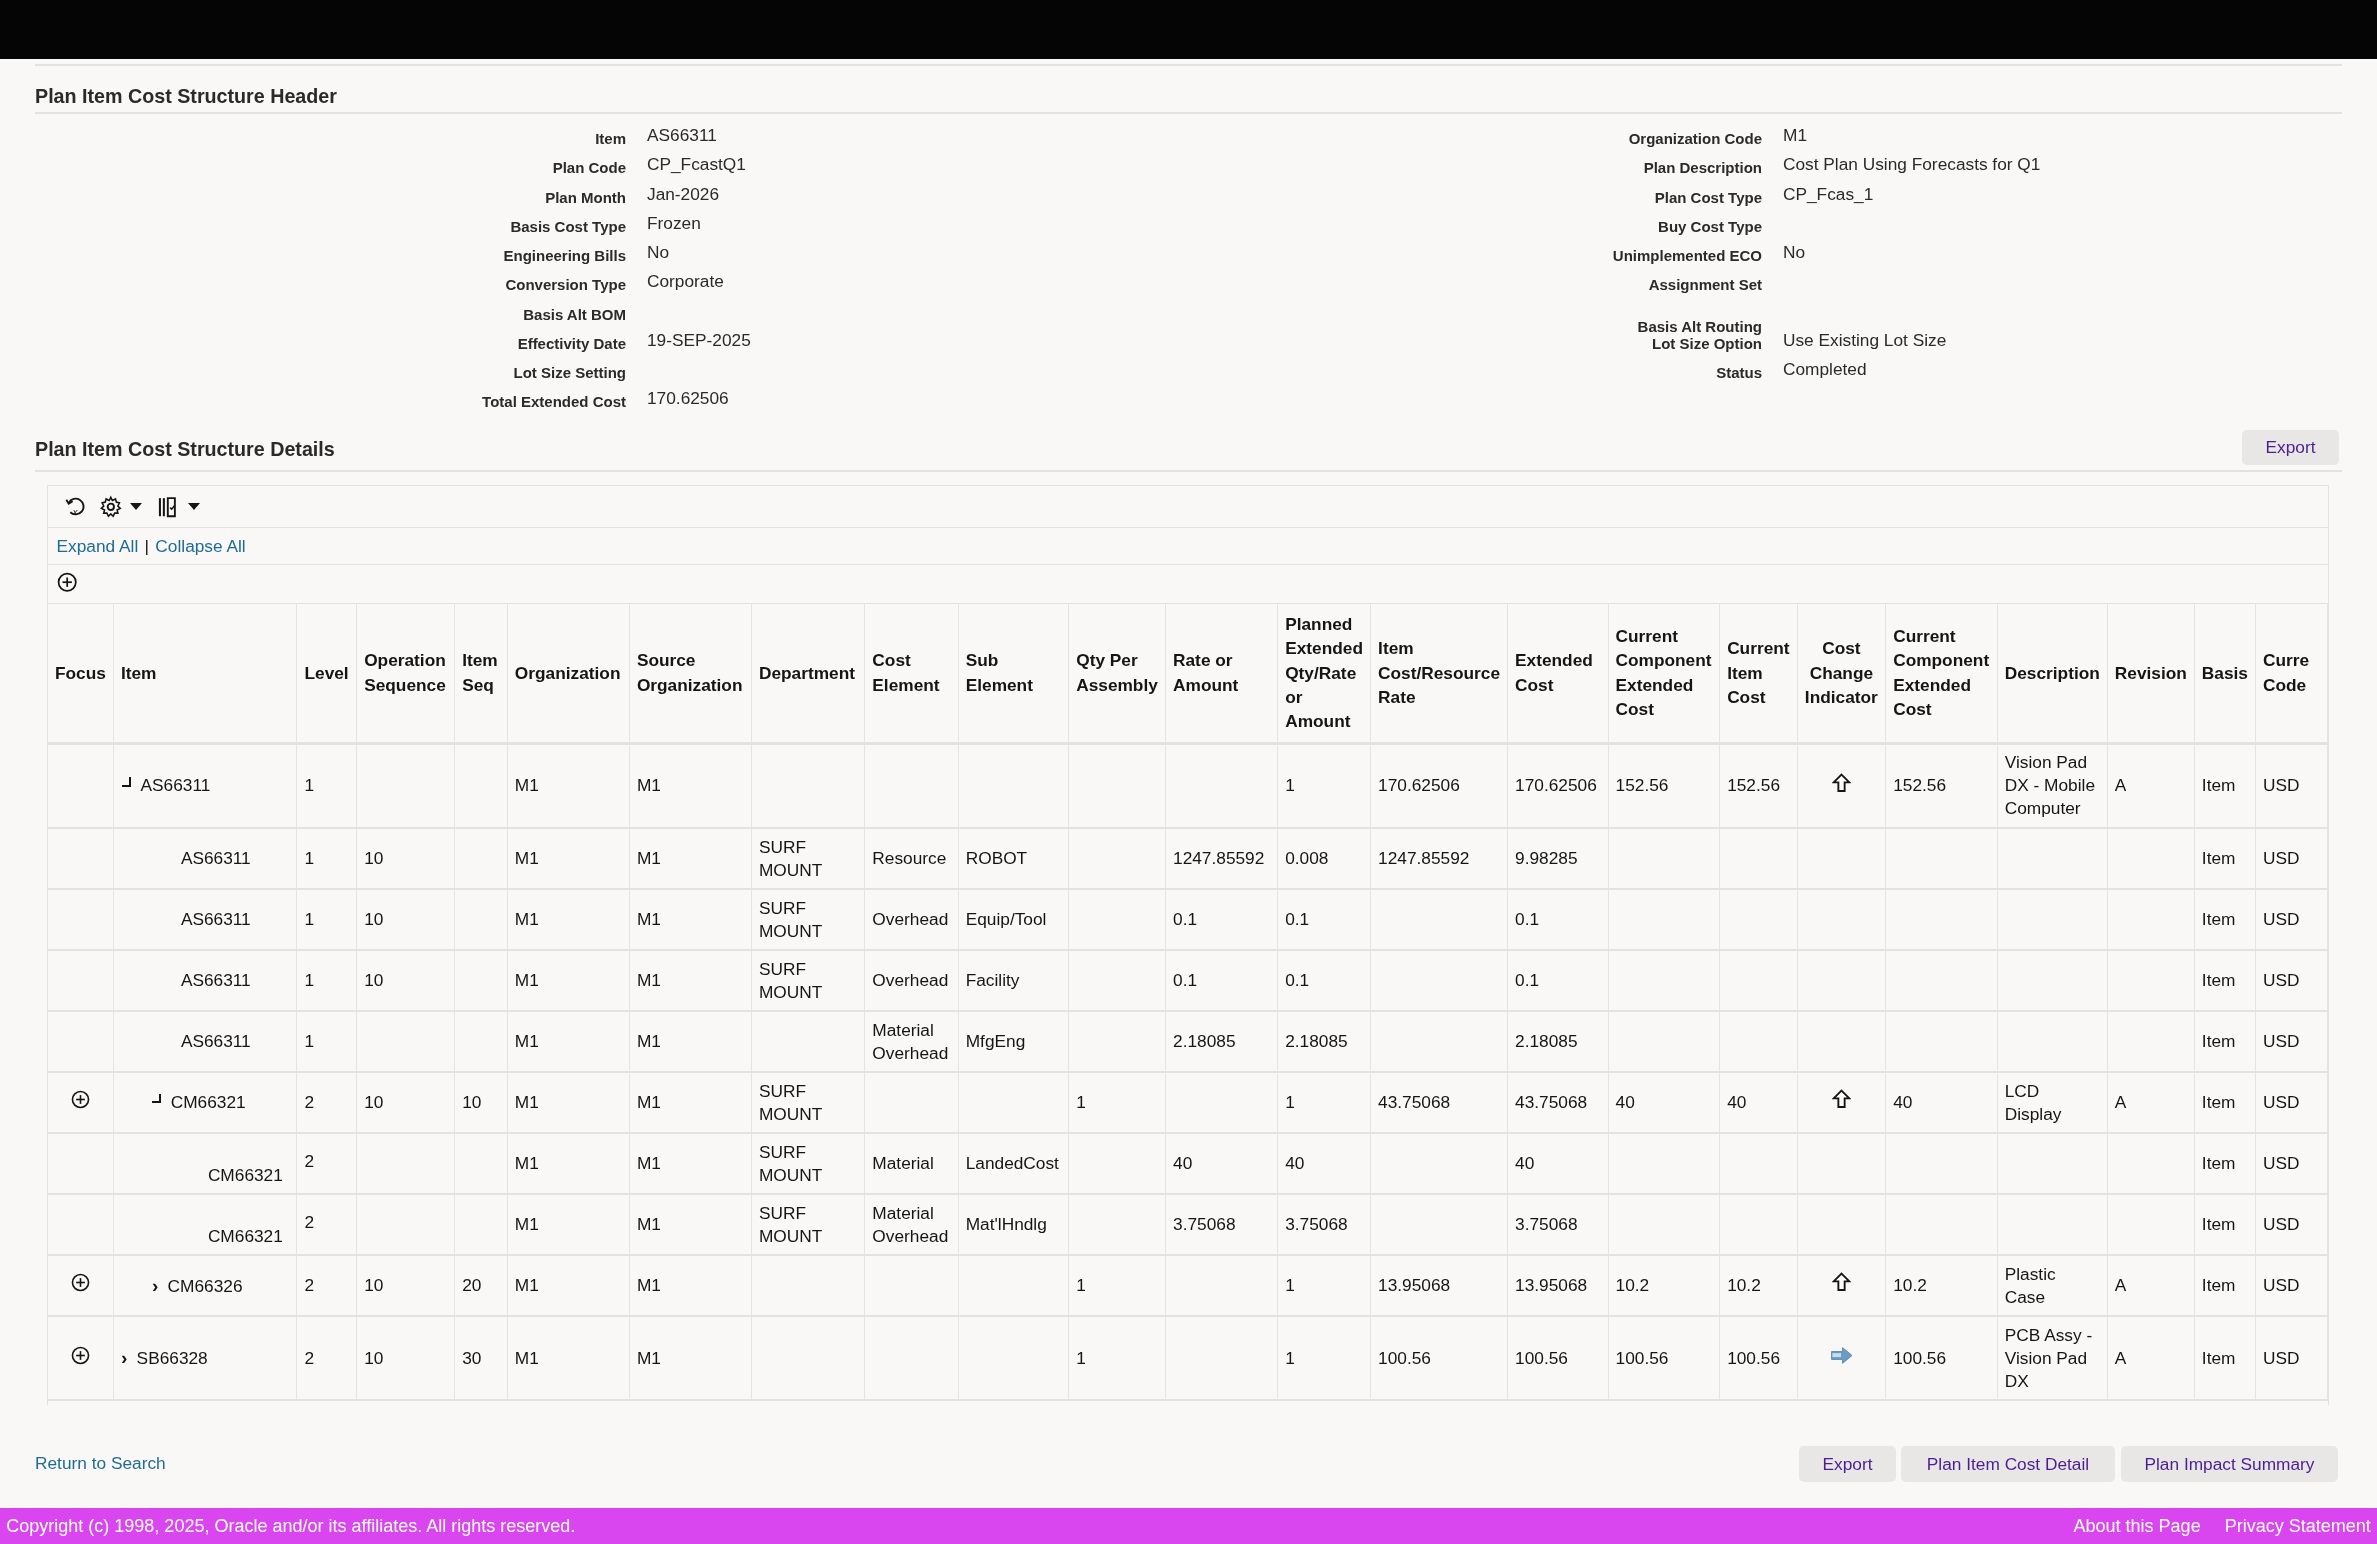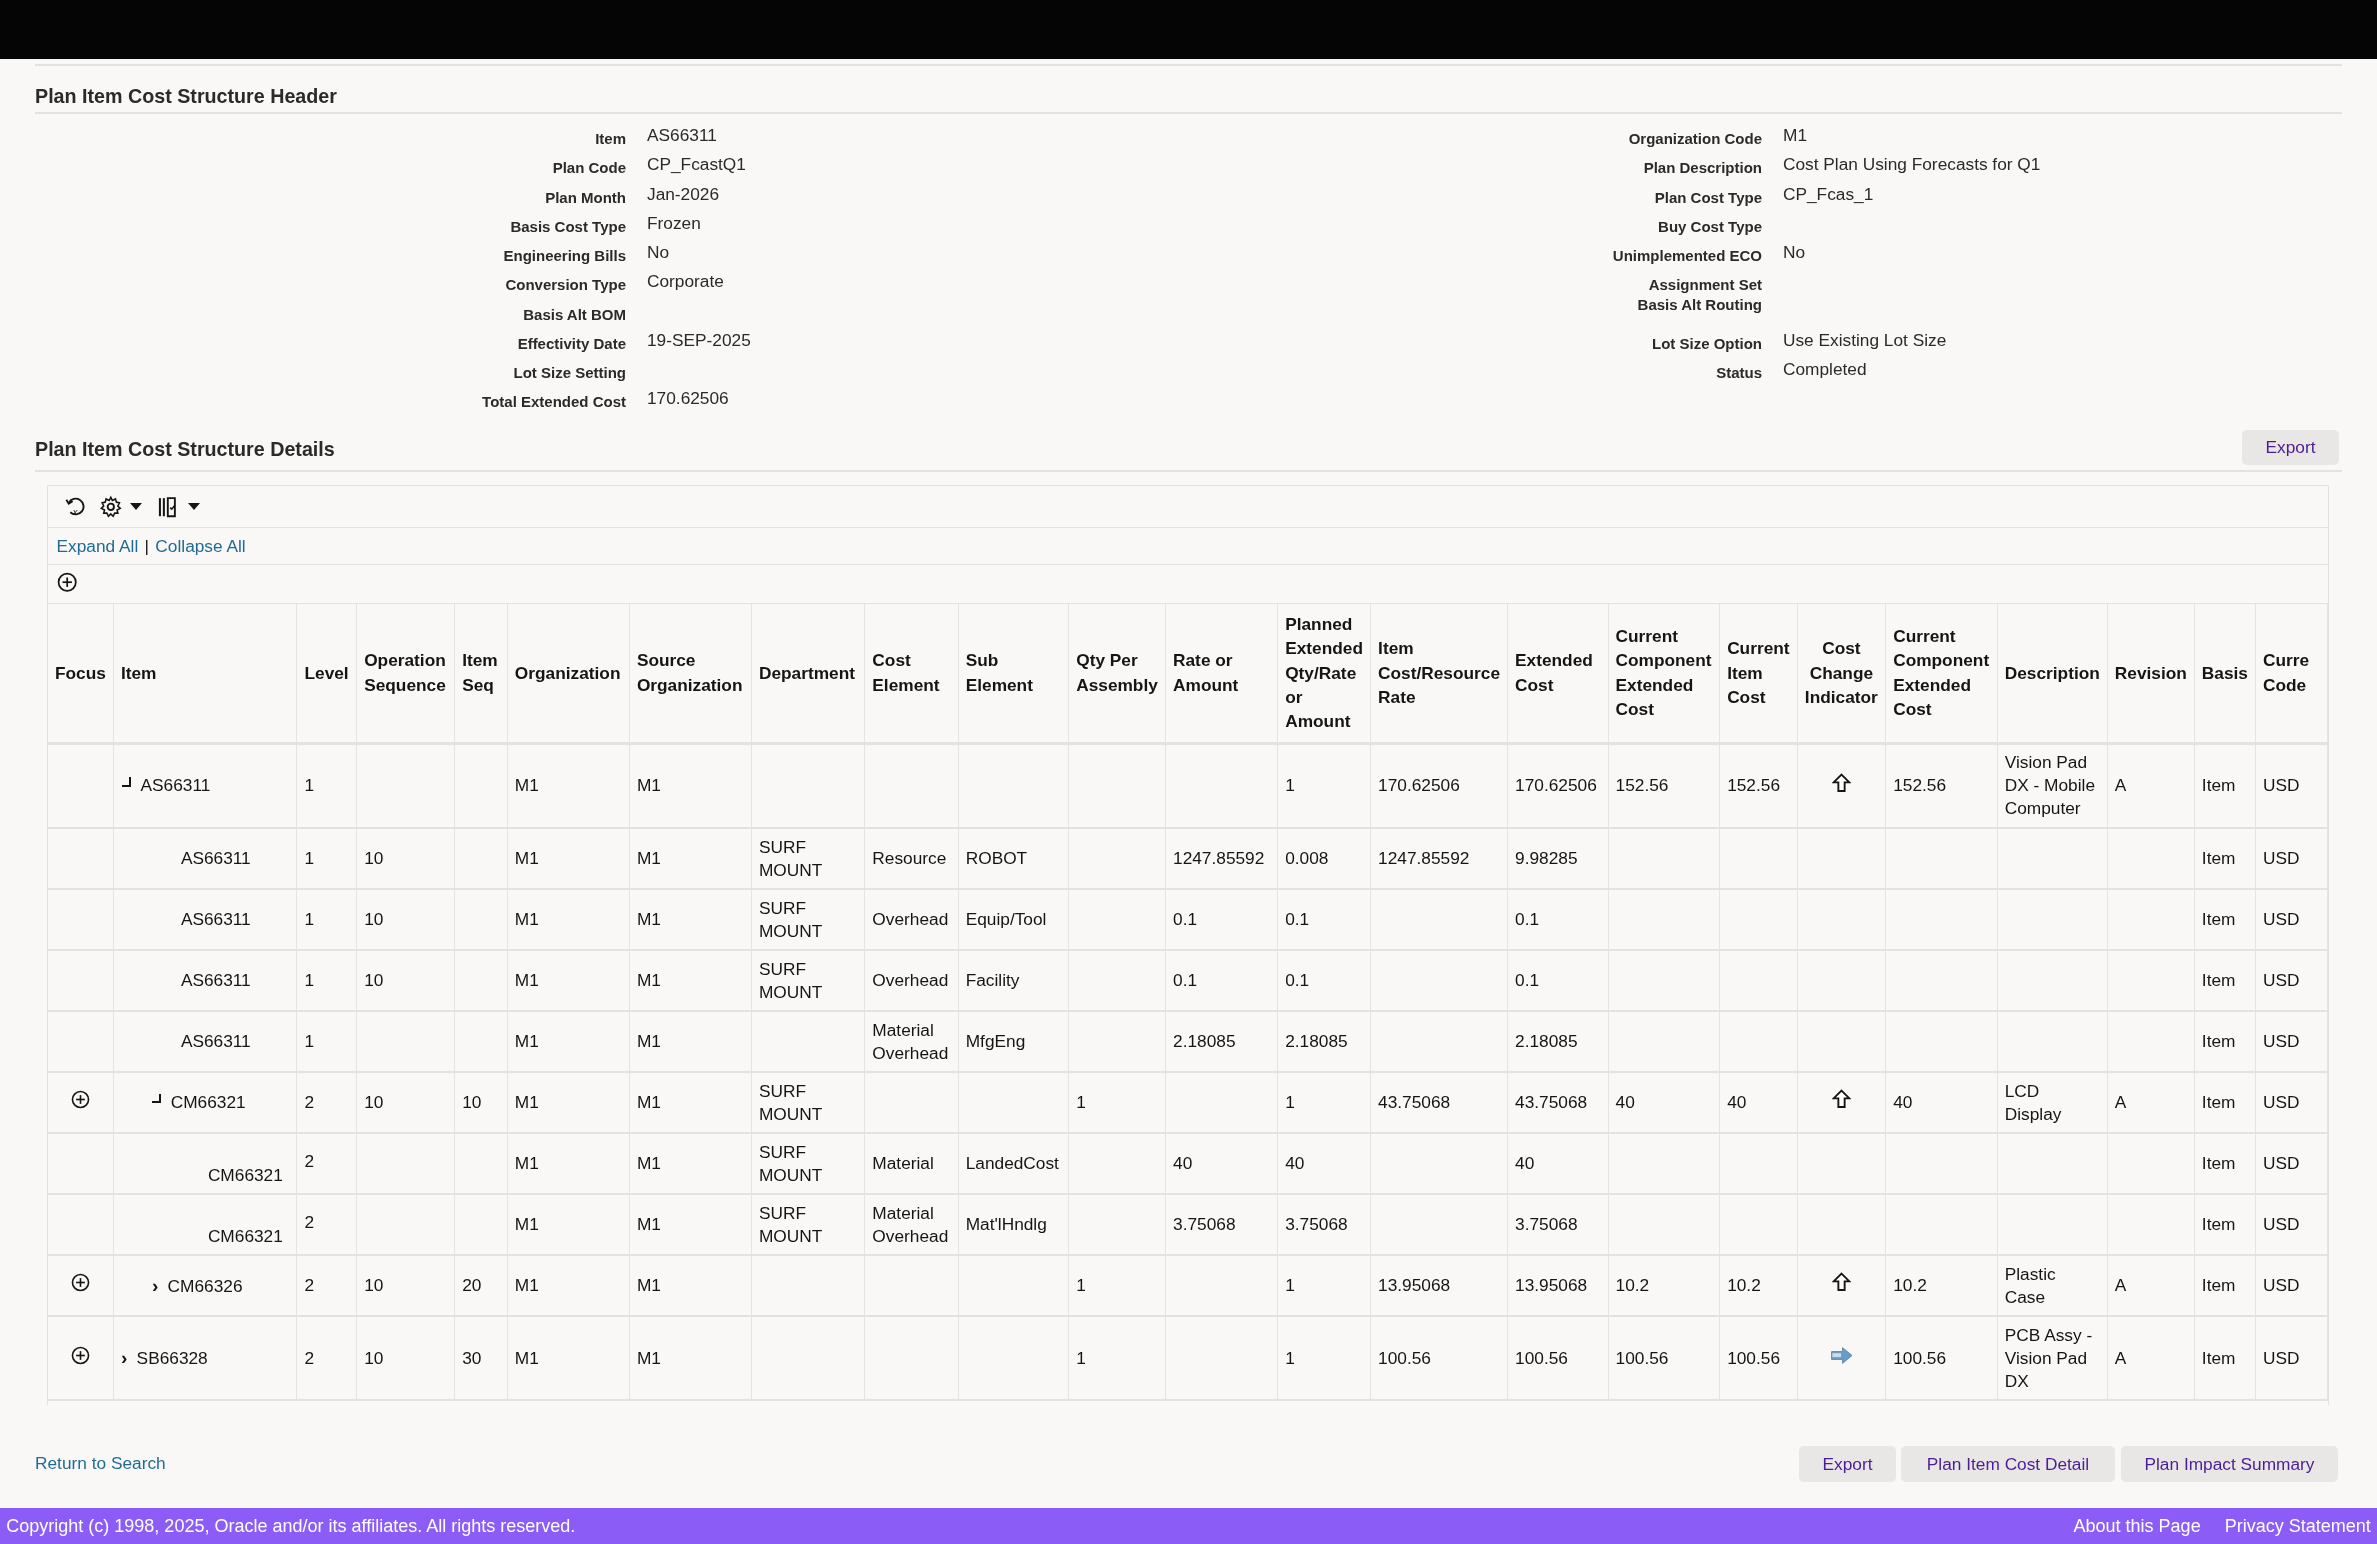--- a/index.html
+++ b/index.html
@@ -66,21 +66,21 @@
   .elbow {
     display: inline-block; width: 9.4px; height: 9.4px; border-right: 2.4px solid #161513; border-bottom: 2.4px solid #161513;
     margin-right: 9.4px; vertical-align: 4.7px;
   }
   .chev { display: inline-block; font-size: 19px; margin-right: 9.4px; font-weight: bold; }
   .center { text-align: center; }
   .bottom-align { vertical-align: bottom !important; padding-bottom: 6.3px !important; }
 
   .footer {
     position: absolute; left: 0; top: 1508px; width: 2377px; height: 36px;
-    background: #8b5cf6; color: #ffffff; font-family: "Liberation Sans", sans-serif; font-size: 18px;
+    background: #d946ef; color: #ffffff; font-family: "Liberation Sans", sans-serif; font-size: 18px;
     display: flex; align-items: center; justify-content: space-between; padding: 0 6.3px;
   }
   .footer-links { display: flex; gap: 24px; }
   .footer-links span { cursor: pointer; }
   .return-link { position: absolute; left: 35px; top: 1453px; font-size: 17.3px; font-family: "Liberation Sans", sans-serif; color: #1f6b94; cursor: pointer; }
 </style>
 </head>
 <body>
 
 <div class="topbar"></div>
@@ -117,21 +117,21 @@
     <div class="hdr-label" style="right: 615px; top: 153px; line-height: 29px;">Plan Description</div>
     <div class="hdr-value" style="left: 1783px; top: 150px; line-height: 29px;">Cost Plan Using Forecasts for Q1</div>
     <div class="hdr-label" style="right: 615px; top: 183px; line-height: 29px;">Plan Cost Type</div>
     <div class="hdr-value" style="left: 1783px; top: 180px; line-height: 29px;">CP_Fcas_1</div>
     <div class="hdr-label" style="right: 615px; top: 212px; line-height: 29px;">Buy Cost Type</div>
     <div class="hdr-value" style="left: 1783px; top: 209px; line-height: 29px;"></div>
     <div class="hdr-label" style="right: 615px; top: 241px; line-height: 29px;">Unimplemented ECO</div>
     <div class="hdr-value" style="left: 1783px; top: 238px; line-height: 29px;">No</div>
     <div class="hdr-label" style="right: 615px; top: 270px; line-height: 29px;">Assignment Set</div>
     <div class="hdr-value" style="left: 1783px; top: 267px; line-height: 29px;"></div>
-    <div class="hdr-label" style="right: 615px; top: 290px; line-height: 29px; margin-left: 42px;">Basis Alt Routing</div>
+    <div class="hdr-label" style="right: 615px; top: 312px; line-height: 29px; margin-left: 42px;">Basis Alt Routing</div>
     <div class="hdr-value" style="left: 1783px; top: 297px; line-height: 29px;"></div>
     <div class="hdr-label" style="right: 615px; top: 329px; line-height: 29px;">Lot Size Option</div>
     <div class="hdr-value" style="left: 1783px; top: 326px; line-height: 29px;">Use Existing Lot Size</div>
     <div class="hdr-label" style="right: 615px; top: 358px; line-height: 29px;">Status</div>
     <div class="hdr-value" style="left: 1783px; top: 355px; line-height: 29px;">Completed</div>
   </div>
 
 <div class="section-title" style="top:438px;">Plan Item Cost Structure Details</div>
 <button class="btn" style="left:2242px; top:430px; width:97px; height:35px;">Export</button>
 <div class="section-rule" style="top:470px;"></div>

